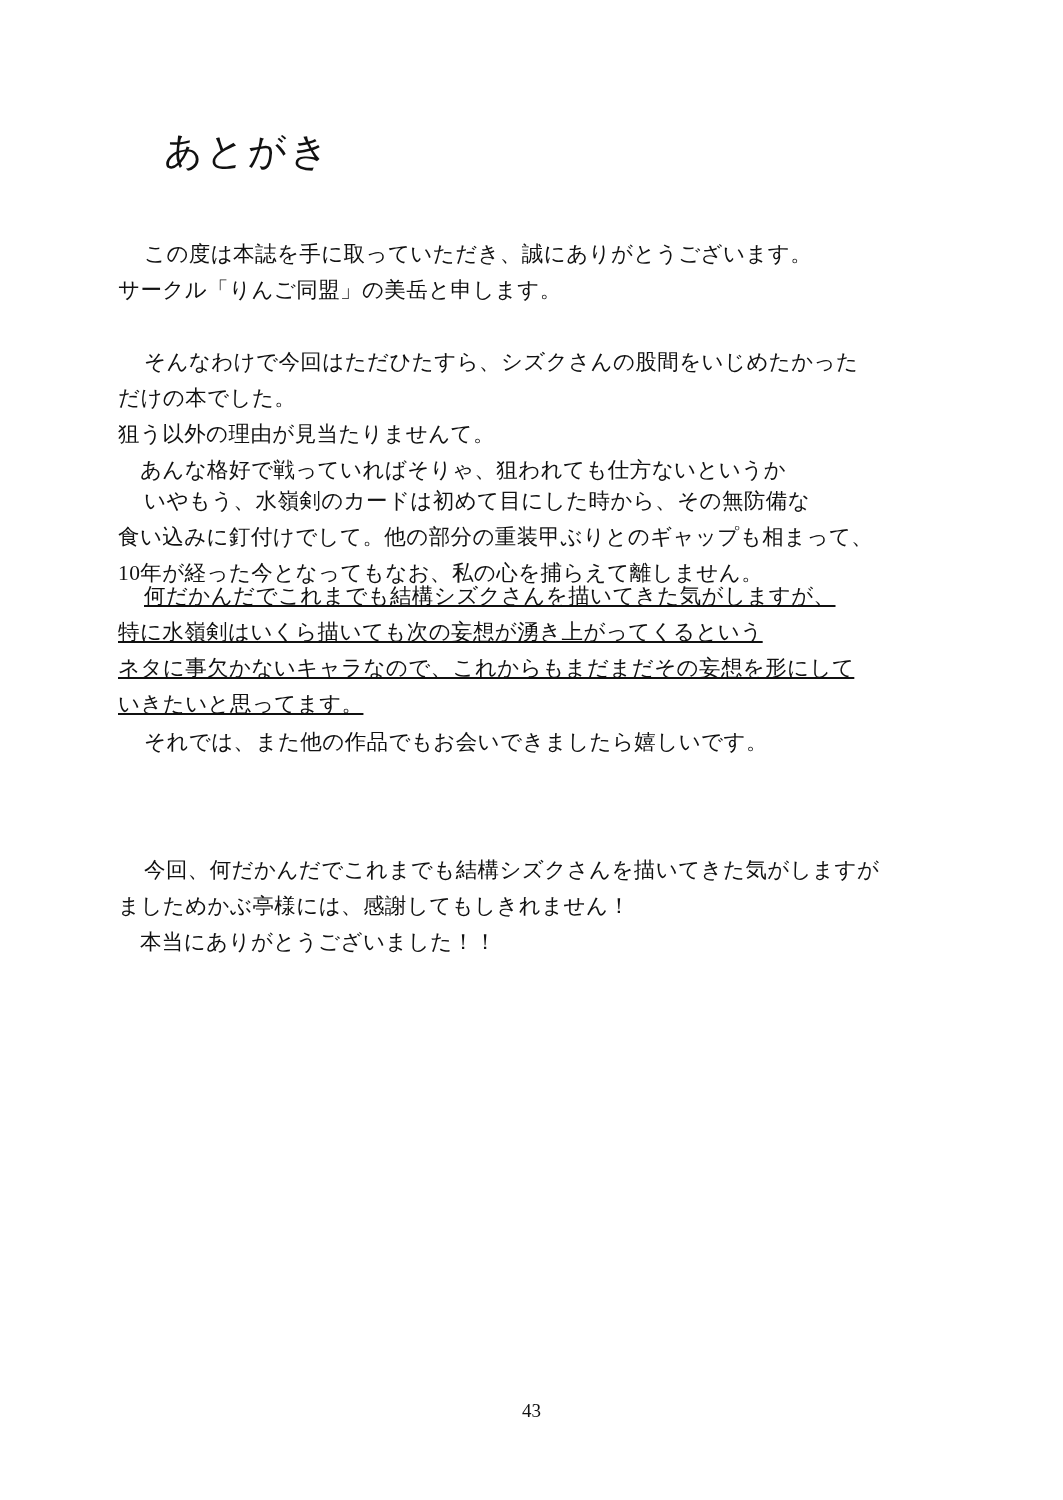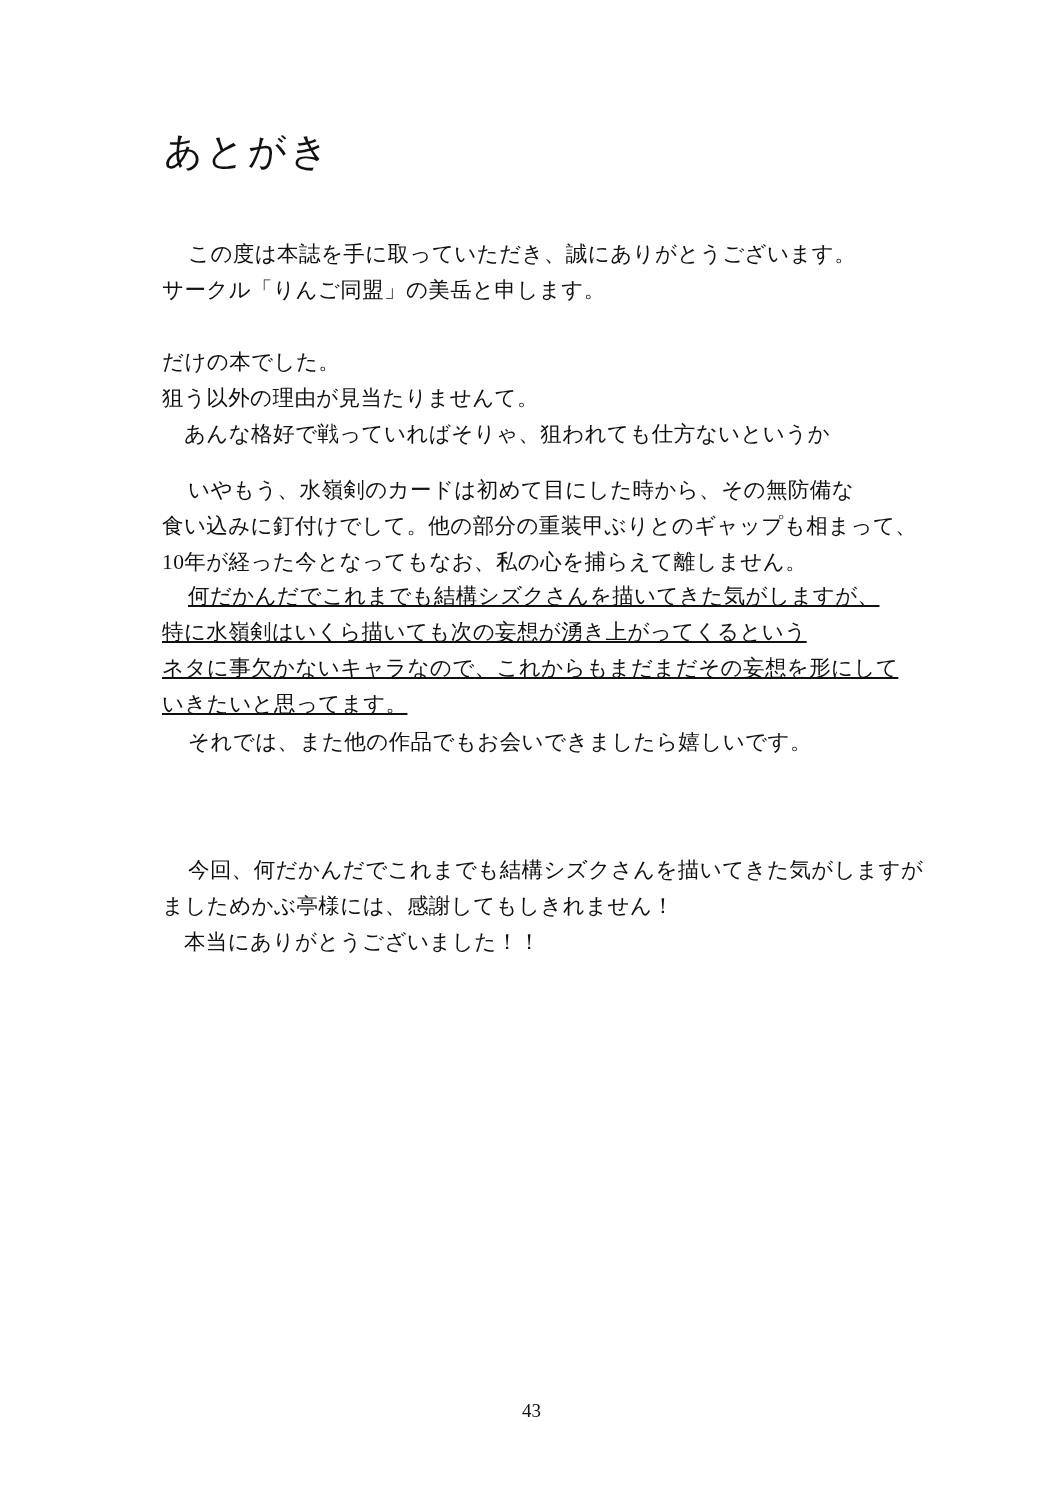--- a/index.html
+++ b/index.html
@@ -31,21 +31,20 @@
     white-space: nowrap;
   }
   .body-block {
     position: absolute;
     left: 118px;
     width: 860px;
     font-size: 21.5px;
     line-height: 36px;
     letter-spacing: 0.4px;
     color: #111111;
-    margin-left: 44px;
   }
   .body-block p {
     margin: 0;
   }
   .indent {
     text-indent: 26px;
   }
   .page-number {
     position: absolute;
     left: 0;
@@ -63,26 +62,27 @@
 <div class="page">
 
   <div class="afterword-title">あとがき</div>
 
   <div class="body-block" style="top:236px;">
     <p class="indent">この度は本誌を手に取っていただき、誠にありがとうございます。</p>
     <p>サークル「りんご同盟」の美岳と申します。</p>
   </div>
 
   <div class="body-block" style="top:344px;">
+    <p class="indent">そんなわけで今回はただひたすら、シズクさんの股間をいじめたかった</p>
     <p>だけの本でした。</p>
     <p>狙う以外の理由が見当たりませんて。</p>
     <p>　あんな格好で戦っていればそりゃ、狙われても仕方ないというか</p>
   </div>
 
-  <div class="body-block" style="top:472px;">
+  <div class="body-block" style="top:483px;">
     <p class="indent">いやもう、水嶺剣のカードは初めて目にした時から、その無防備な</p>
     <p>食い込みに釘付けでして。他の部分の重装甲ぶりとのギャップも相まって、</p>
     <p>10年が経った今となってもなお、私の心を捕らえて離しません。</p>
   </div>
 
   <div class="body-block" style="top:578px;text-decoration:underline;">
     <p class="indent">何だかんだでこれまでも結構シズクさんを描いてきた気がしますが、</p>
     <p>特に水嶺剣はいくら描いても次の妄想が湧き上がってくるという</p>
     <p>ネタに事欠かないキャラなので、これからもまだまだその妄想を形にして</p>
     <p>いきたいと思ってます。</p>

